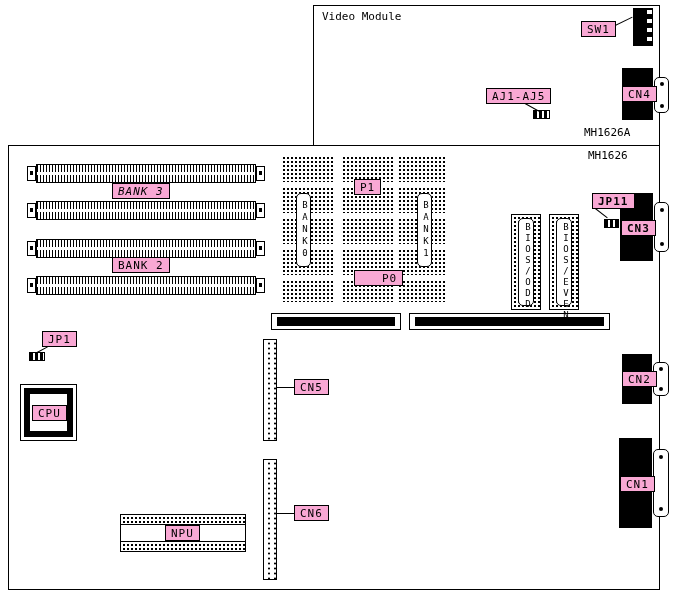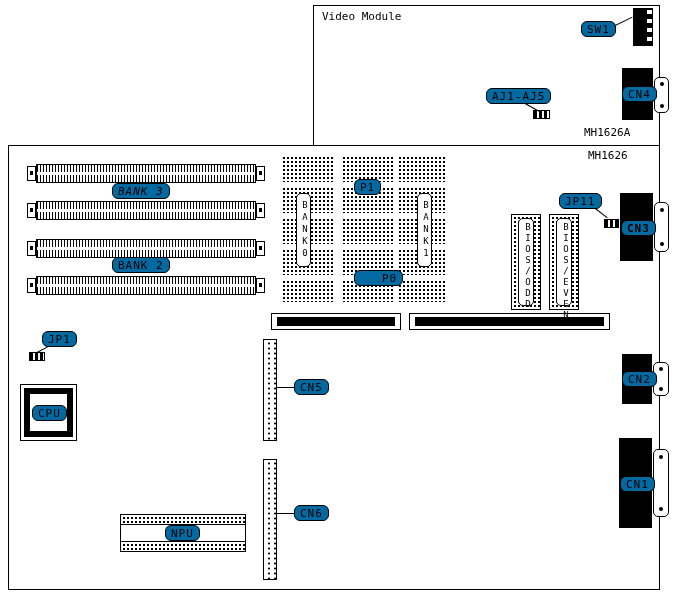--- a/index.html
+++ b/index.html
@@ -4,21 +4,21 @@
 <style>
   html,body{margin:0;padding:0;}
   body{
     width:674px;height:597px;position:relative;background:#fff;color:#000;
     font-family:"DejaVu Sans Mono","Liberation Mono",monospace;
     overflow:hidden;
   }
   .box{position:absolute;border:1px solid #000;background:#fff;box-sizing:border-box;}
   .txt{position:absolute;font-size:11px;white-space:nowrap;}
   .callout{
-    position:absolute;z-index:6;background:#0369a1;border:1px solid #000;border-radius:6px;
+    position:absolute;z-index:6;background:#f9a8d4;border:1px solid #000;border-radius:0;
     padding:1px 5px 0;font-size:11px;line-height:13px;white-space:nowrap;letter-spacing:1px;
   }
   .vlabel{
     position:absolute;z-index:6;background:#fff;border:1px solid #000;border-radius:5px;
     writing-mode:vertical-rl;text-orientation:upright;font-size:9px;letter-spacing:2px;
     padding:3px 0;text-align:center;box-sizing:border-box;
   }
   .dots{
     background-image:radial-gradient(#000 1px,rgba(0,0,0,0) 1.15px);
     background-size:4px 4px;background-position:1px 1px;
@@ -119,21 +119,21 @@
 <div class="callout" style="left:354px;top:179px;">P1</div>
 <div class="callout" style="left:354px;top:270px;padding-left:27px;">P0</div>
 
 <div class="box dots" style="left:511px;top:214px;width:30px;height:96px;">
   <div class="vlabel" style="left:6px;top:3px;width:16px;height:88px;letter-spacing:1px;">BIOS/ODD</div>
 </div>
 <div class="box dots" style="left:549px;top:214px;width:30px;height:96px;">
   <div class="vlabel" style="left:6px;top:3px;width:16px;height:88px;letter-spacing:1px;">BIOS/EVEN</div>
 </div>
 
-<div class="callout" style="left:559px;top:193px;">JP11</div>
+<div class="callout" style="left:592px;top:193px;font-weight:bold;">JP11</div>
 <div class="lead" style="left:594px;top:207px;width:17px;transform:rotate(38deg);"></div>
 <div class="jumper" style="left:604px;top:219px;width:15px;"></div>
 
 <div class="blackconn" style="left:620px;top:193px;width:33px;height:68px;"></div>
 <div class="callout" style="left:621px;top:220px;font-weight:bold;">CN3</div>
 <div class="dbshell" style="left:654px;top:202px;width:15px;height:50px;">
   <div class="dbdot" style="top:5px;"></div>
   <div class="dbdot" style="bottom:5px;"></div>
 </div>
 

